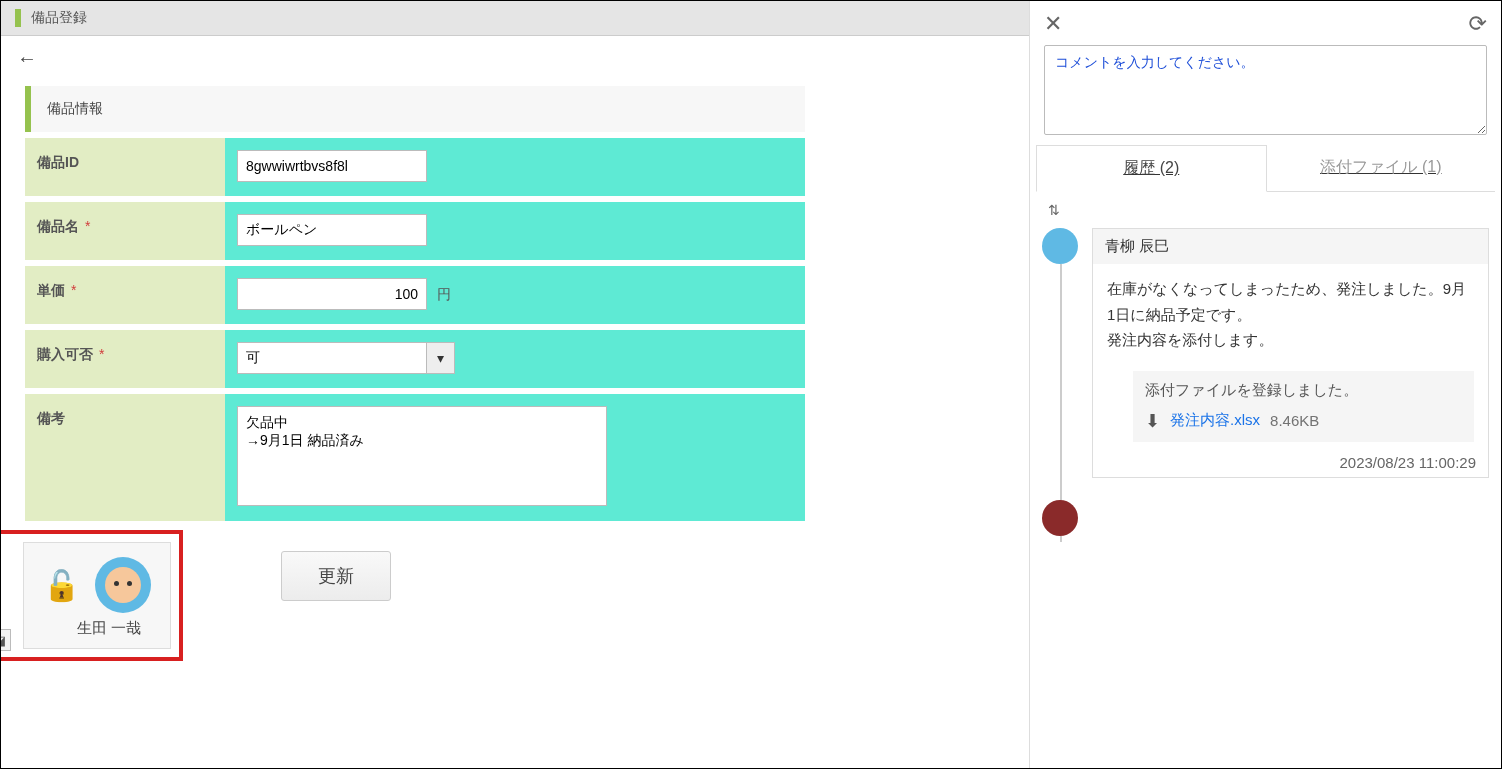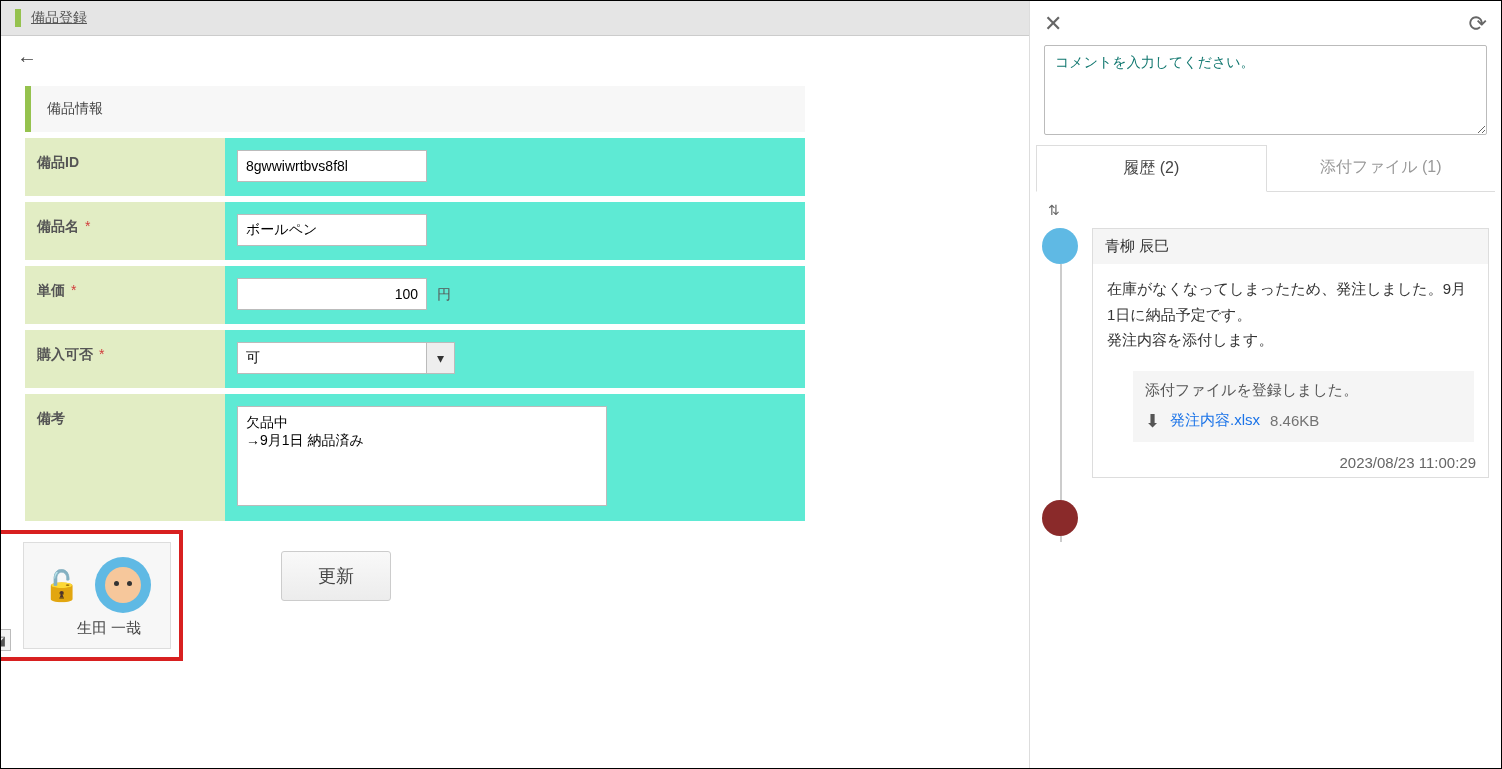--- a/index.html
+++ b/index.html
@@ -14,21 +14,20 @@
     border: 1px solid #000;
   }
   .app { display: flex; width: 100%; height: 100%; }
   .main-panel { flex: 1; display: flex; flex-direction: column; min-width: 0; }
   .titlebar {
     background: #e5e5e5;
     padding: 8px 14px;
     display: flex; 
     font-size: 14px; color: #555;
     border-bottom: 1px solid #ccc;
-    text-decoration: underline;
   }
   .title-indicator { width: 6px; height: 18px; background: #95c24e; margin-right: 10px; }
   .backbar { padding: 10px 16px; }
   .back-arrow { font-size: 20px; color: #444; line-height: 1; }
 
   .content { padding: 10px 24px 40px 24px; position: relative; }
   .section-header {
     display: flex; align-items: center;
     background: #f7f7f7;
     border-left: 6px solid #95c24e;
@@ -110,24 +109,24 @@
   
   .side-panel {
     width: 472px; border-left: 1px solid #ddd;
     display:flex; flex-direction:column;
   }
   .side-top { display:flex; justify-content:space-between; padding:10px 14px 4px 14px; color:#666;}
   .side-top span { font-size:22px; cursor:pointer;}
   .comment-box {
     margin: 4px 14px 10px 14px;
     border:1px solid #bbb; border-radius:2px;
-    height: 90px; padding:8px 10px; color:#0f766e;
+    height: 90px; padding:8px 10px; color:#1d4ed8;
     resize:both; overflow:auto;
   }
-  .tabs { display:flex; border-bottom:1px solid #ddd; margin:0 6px;}
+  .tabs { display:flex; border-bottom:1px solid #ddd; margin:0 6px;text-decoration:underline;}
   .tab {
     flex:1; text-align:center; padding:12px 4px; font-size:16px; color:#999;
     cursor:pointer;
   }
   .tab.active { color:#444; border:1px solid #ddd; border-bottom:1px solid #fff; background:#fff; margin-bottom:-1px;}
   .sort-row { padding:10px 18px; color:#666; }
 
   .history-list { padding:0px 12px 20px 12px; overflow:auto; }
   .comment-item { display:flex; gap:10px; margin-bottom:22px;}
   .comment-col { position:relative; width:40px; flex:0 0 40px;}

